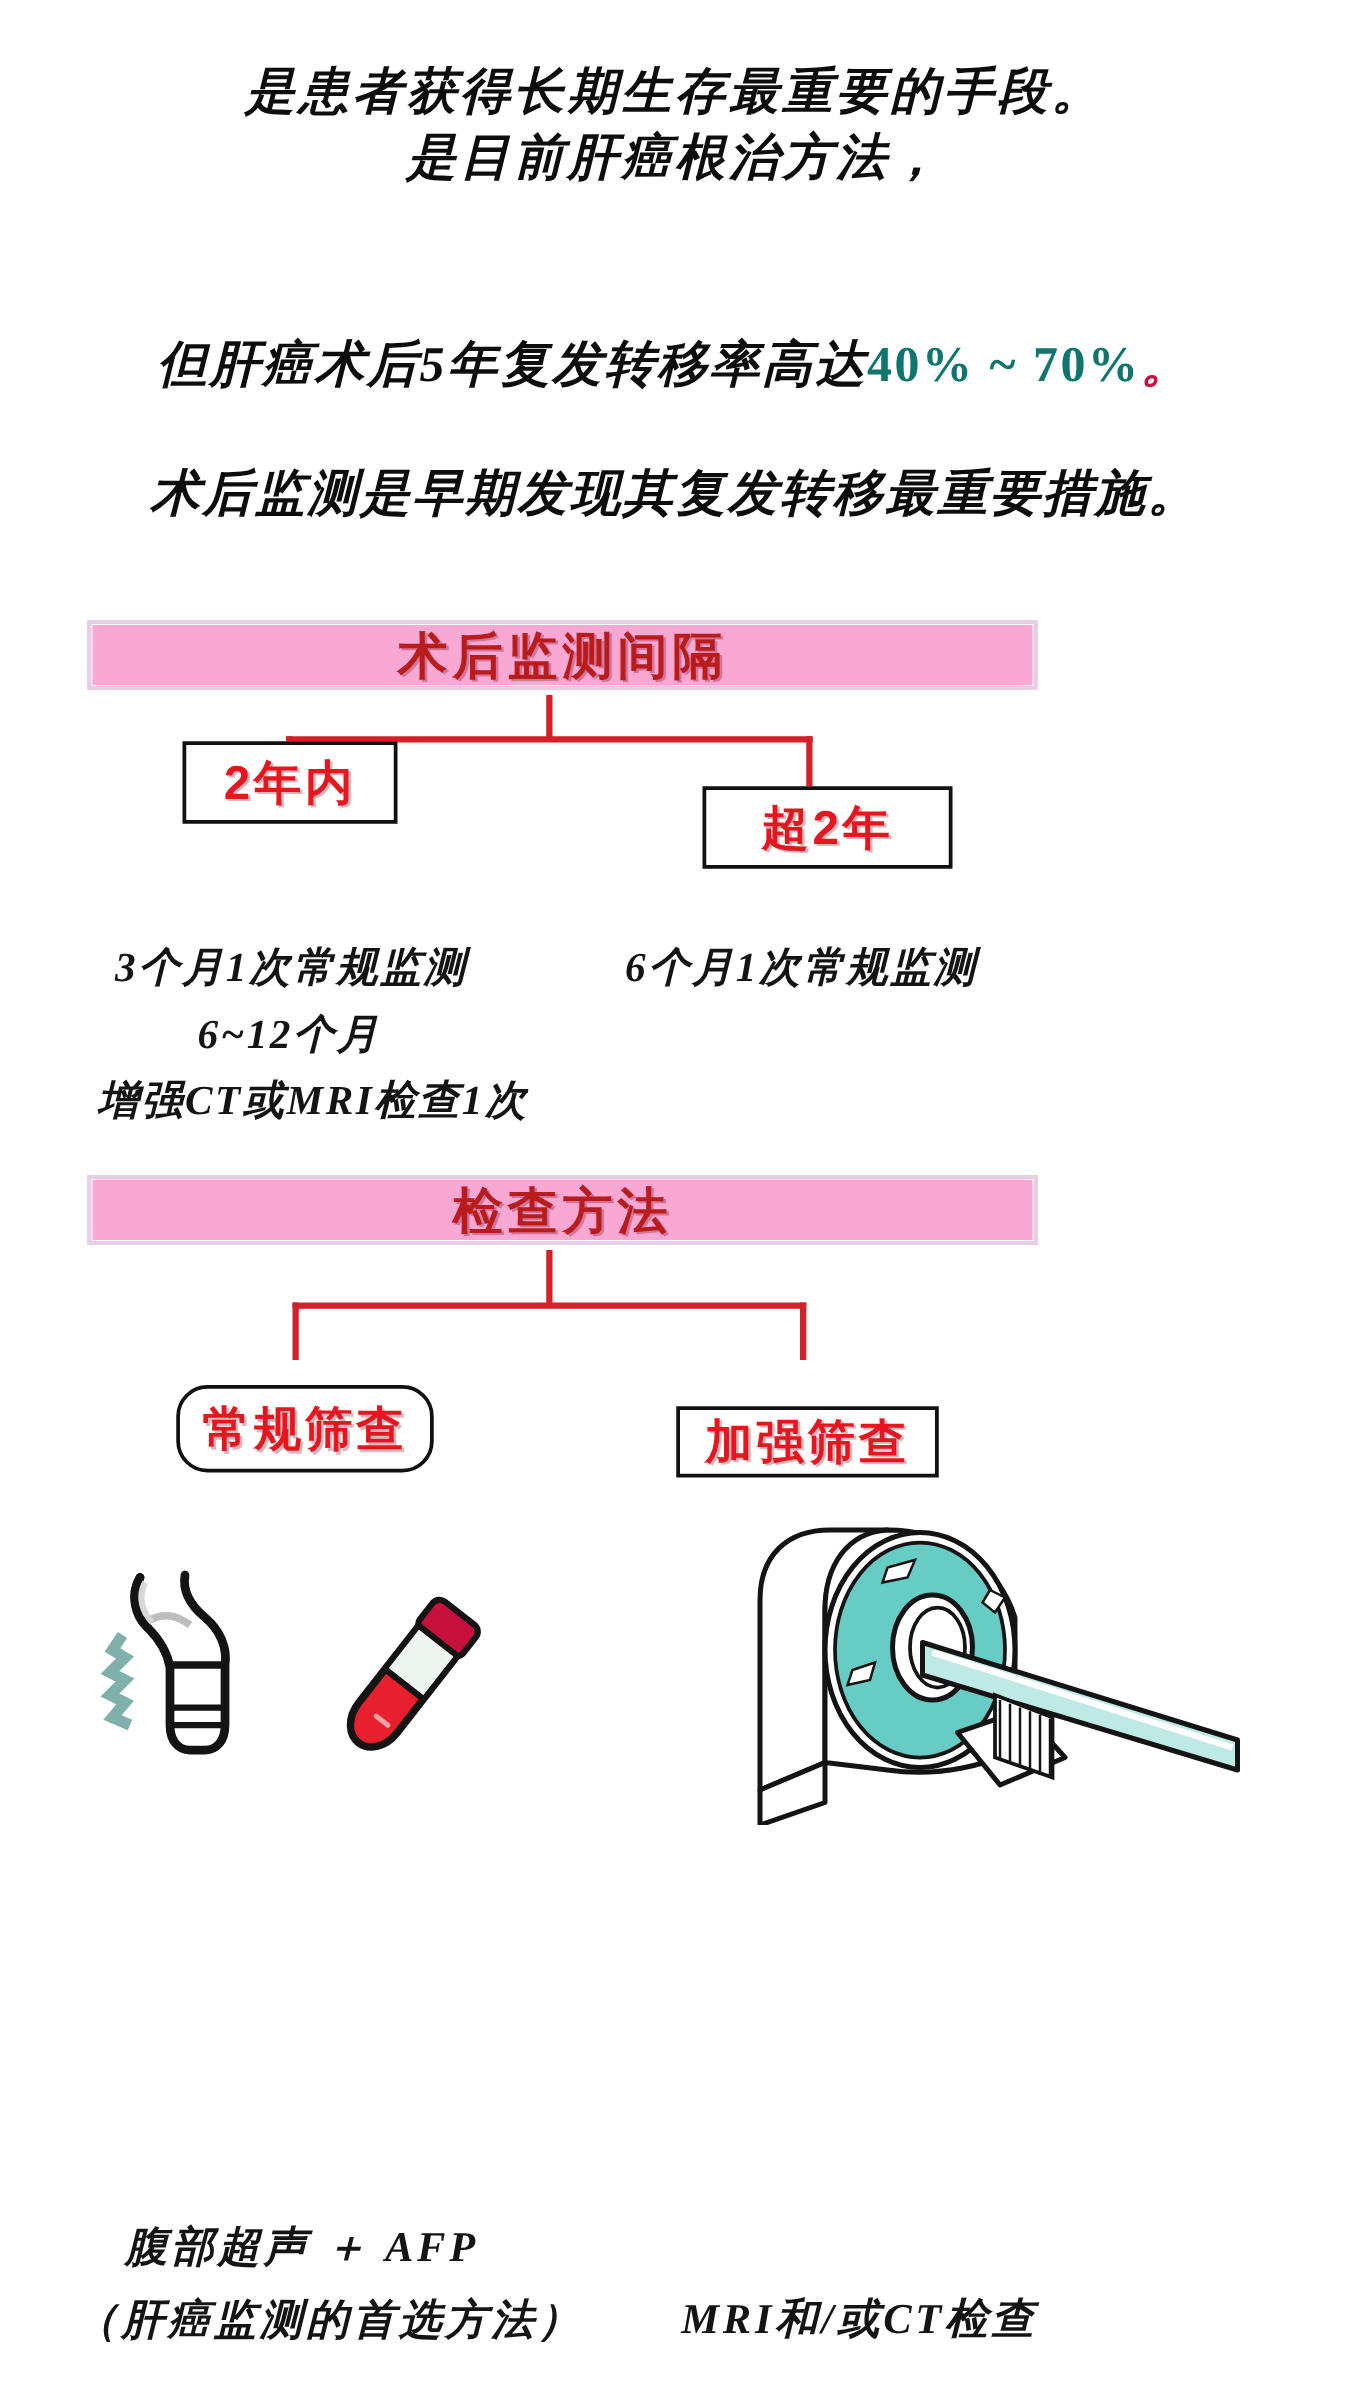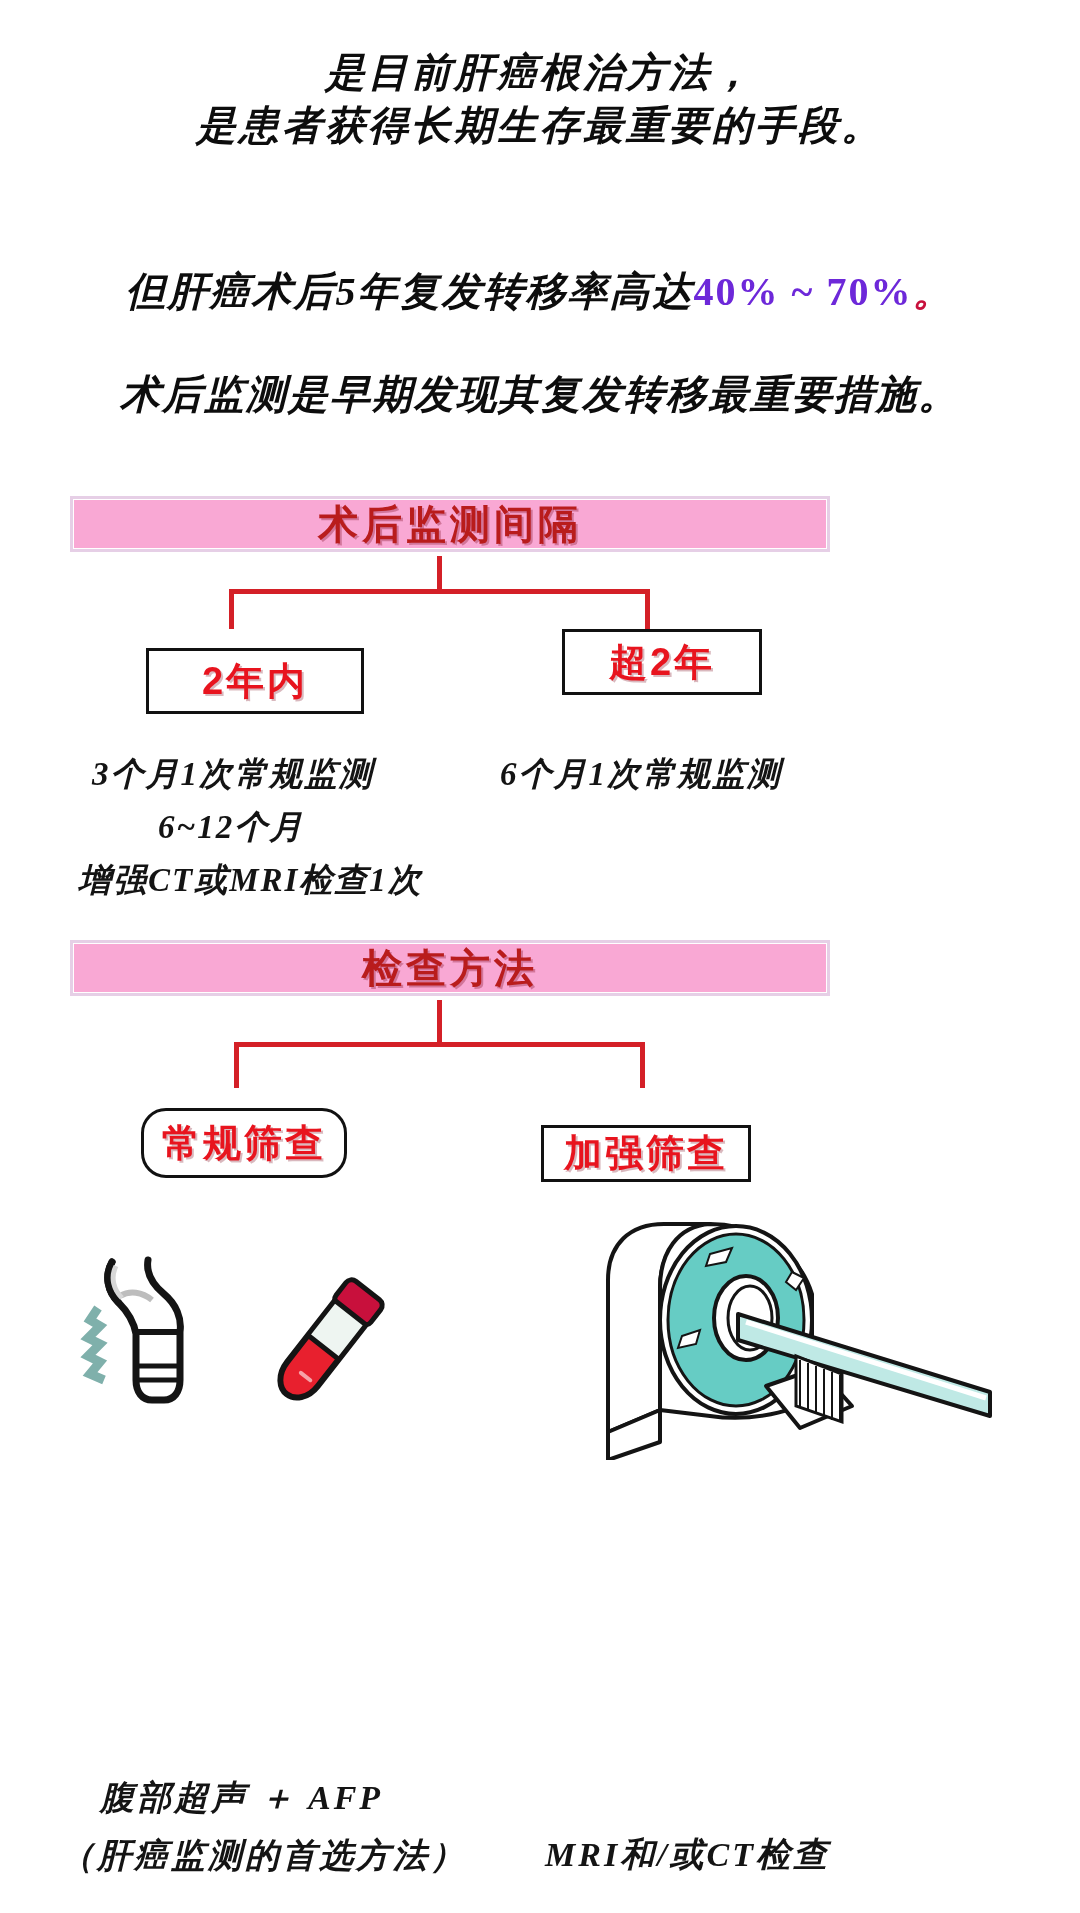--- a/index.html
+++ b/index.html
@@ -45,21 +45,21 @@
     width: 1080px;
     text-align: center;
     font-size: 40px;
     letter-spacing: 2px;
     font-weight: 600;
     font-style: italic;
     color: #0d0d0d;
     white-space: nowrap;
   }
   .stat-hl {
-    color: #6d28d9;
+    color: #0f766e;
     font-weight: 700;
     font-style: normal;
     font-family: "Liberation Serif", "DejaVu Serif", serif;
   }
   .stat-tail { color: #c8103c; }
 
   .measure-line {
     position: absolute;
     left: 0;
     top: 367px;
@@ -153,40 +153,40 @@
     white-space: nowrap;
   }
 
   
   .illus { position: absolute; }
 </style>
 </head>
 <body>
 
 <div class="intro">
+  <div class="intro-line l3">是患者获得长期生存最重要的手段。</div>
   <div class="intro-line l2">是目前肝癌根治方法，</div>
-  <div class="intro-line l3">是患者获得长期生存最重要的手段。</div>
 </div>
 
 <div class="stat-line">
   <span>但肝癌术后5年复发转移率高达</span><span class="stat-hl">40% ~ 70%</span><span class="stat-tail">。</span>
 </div>
 
 <div class="measure-line">术后监测是早期发现其复发转移最重要措施。</div>
 
 <div class="banner" id="banner-interval">
   <span class="banner-text">术后监测间隔</span>
 </div>
 
 <div class="conn" style="left:437px; top:556px; width:5px; height:36px;"></div>
 <div class="conn" style="left:229px; top:589px; width:421px; height:5px;"></div>
 <div class="conn" style="left:229px; top:589px; width:5px; height:40px;"></div>
 <div class="conn" style="left:645px; top:589px; width:5px; height:40px;"></div>
 
-<div class="obox" style="left:146px; top:648px; width:218px; height:66px;">
+<div class="obox" style="left:146px; top:593px; width:172px; height:66px;">
   <span class="obox-text">2年内</span>
 </div>
 <div class="obox" style="left:562px; top:629px; width:200px; height:66px;">
   <span class="obox-text">超2年</span>
 </div>
 
 <div class="cap" style="left:92px; top:752px;">3个月1次常规监测</div>
 <div class="cap" style="left:158px; top:805px;">6~12个月</div>
 <div class="cap" style="left:78px; top:858px;">增强CT或MRI检查1次</div>
 <div class="cap" style="left:500px; top:752px;">6个月1次常规监测</div>

